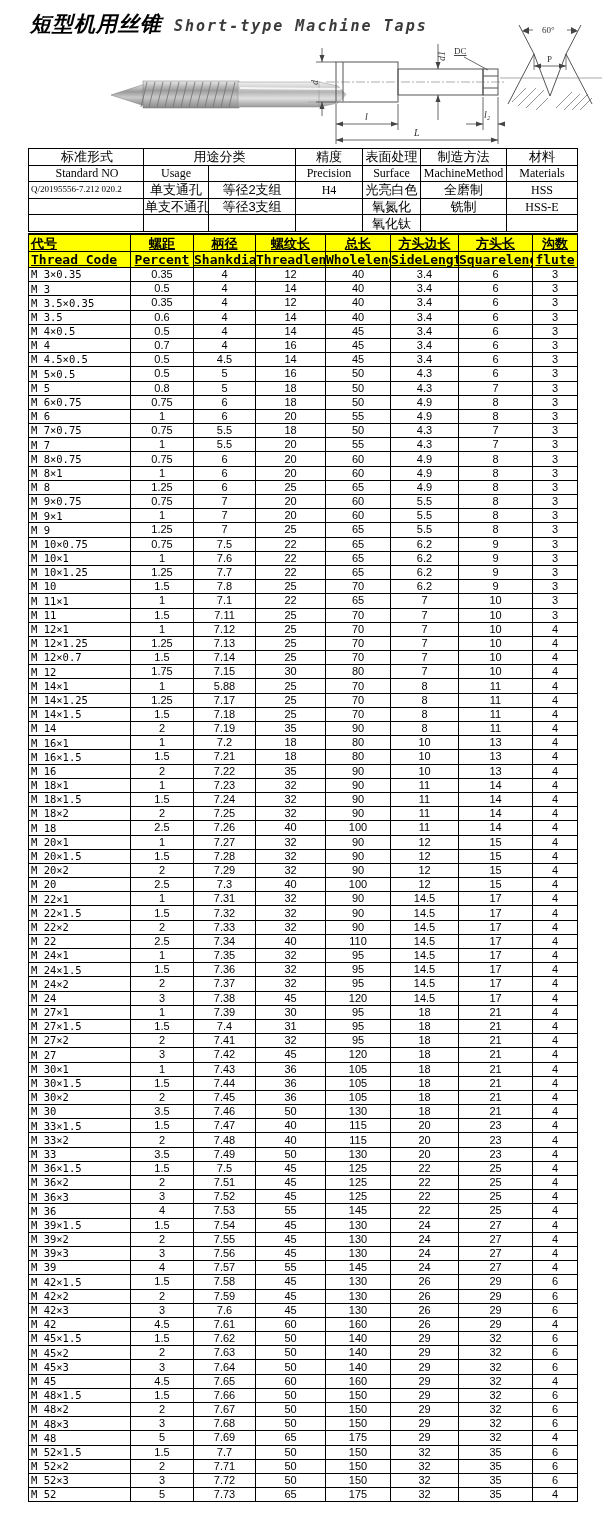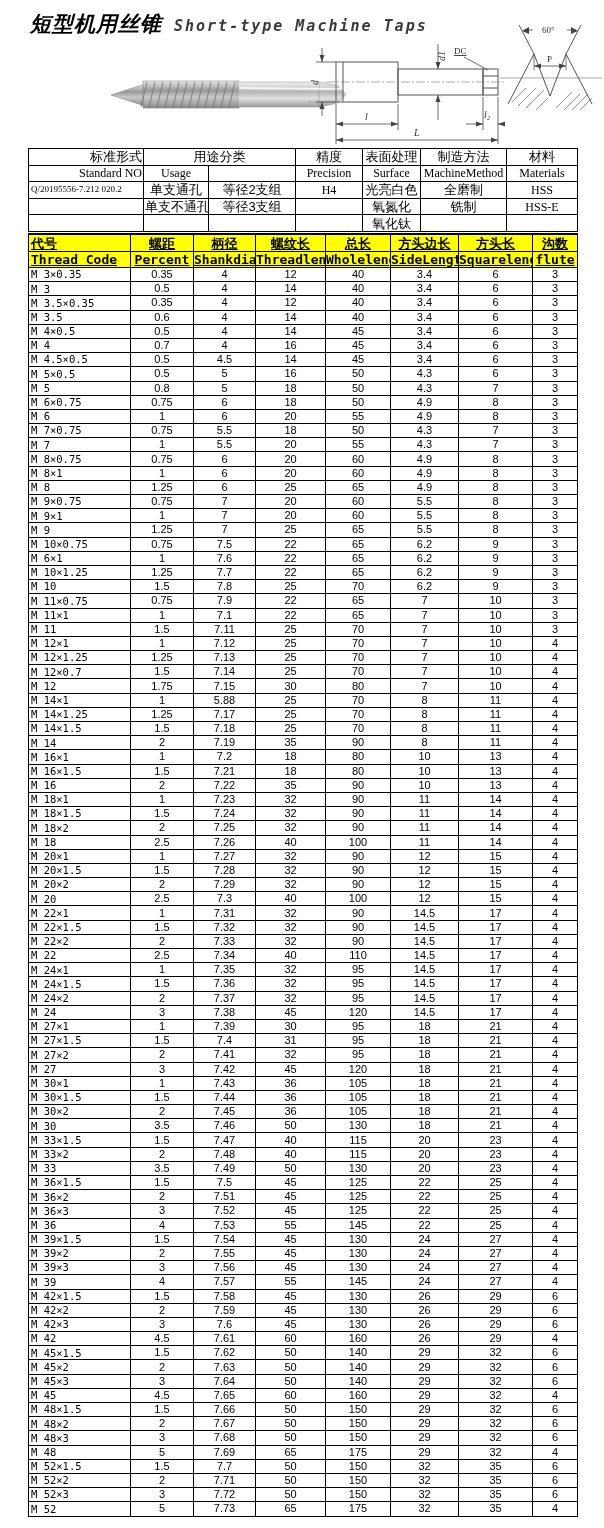--- a/index.html
+++ b/index.html
@@ -17,21 +17,21 @@
   #tech-drawing{position:absolute;left:308px;top:14px;}
   #thread-profile{position:absolute;left:500px;top:16px;}
   .dimtext{font-family:"Liberation Serif",serif;font-style:italic;font-size:10px;fill:#333;}
   .dimtext2{font-family:"Liberation Serif",serif;font-size:9px;fill:#333;}
 
   
   #info-table{position:absolute;left:28px;top:148px;width:549px;border-collapse:collapse;
               table-layout:fixed;}
   #info-table td{border:1px solid #000;height:15.6px;text-align:center;font-size:13px;
                  line-height:1;overflow:hidden;white-space:nowrap;padding:0 1px;}
-  #info-table td.l{text-align:right;padding-left:3px;}
+  #info-table td.l{text-align:center;padding-left:3px;}
   #info-table td.en{font-family:"Liberation Serif",serif;font-size:12px;margin-top:18px;}
   #info-table td.sn{font-family:"Liberation Serif",serif;font-size:9px;text-align:left;padding-left:2px;}
 
   
   #main-table{position:absolute;left:28px;top:233px;width:549px;border-collapse:collapse;
               table-layout:fixed;border-top:2px solid #000;}
   #main-table th{background:#ffff00;border:1px solid #000;text-decoration:underline;
                  line-height:1;overflow:hidden;white-space:nowrap;padding:0;}
   #main-table thead tr.zh th{font-size:13px;height:16px;font-weight:bold;}
   #main-table thead tr.en th{font-family:"DejaVu Sans Mono",monospace;font-size:13px;
@@ -469,21 +469,21 @@
           <td class="c-left">M 10×0.75</td>
           <td>0.75</td>
           <td>7.5</td>
           <td>22</td>
           <td>65</td>
           <td>6.2</td>
           <td>9</td>
           <td>3</td>
         </tr>
         <tr>
-          <td class="c-left">M 6×1</td>
+          <td class="c-left">M 10×1</td>
           <td>1</td>
           <td>7.6</td>
           <td>22</td>
           <td>65</td>
           <td>6.2</td>
           <td>9</td>
           <td>3</td>
         </tr>
         <tr>
           <td class="c-left">M 10×1.25</td>
@@ -499,30 +499,20 @@
           <td class="c-left">M 10</td>
           <td>1.5</td>
           <td>7.8</td>
           <td>25</td>
           <td>70</td>
           <td>6.2</td>
           <td>9</td>
           <td>3</td>
         </tr>
         <tr>
-          <td class="c-left">M 11×0.75</td>
-          <td>0.75</td>
-          <td>7.9</td>
-          <td>22</td>
-          <td>65</td>
-          <td>7</td>
-          <td>10</td>
-          <td>3</td>
-        </tr>
-        <tr>
           <td class="c-left">M 11×1</td>
           <td>1</td>
           <td>7.1</td>
           <td>22</td>
           <td>65</td>
           <td>7</td>
           <td>10</td>
           <td>3</td>
         </tr>
         <tr>

